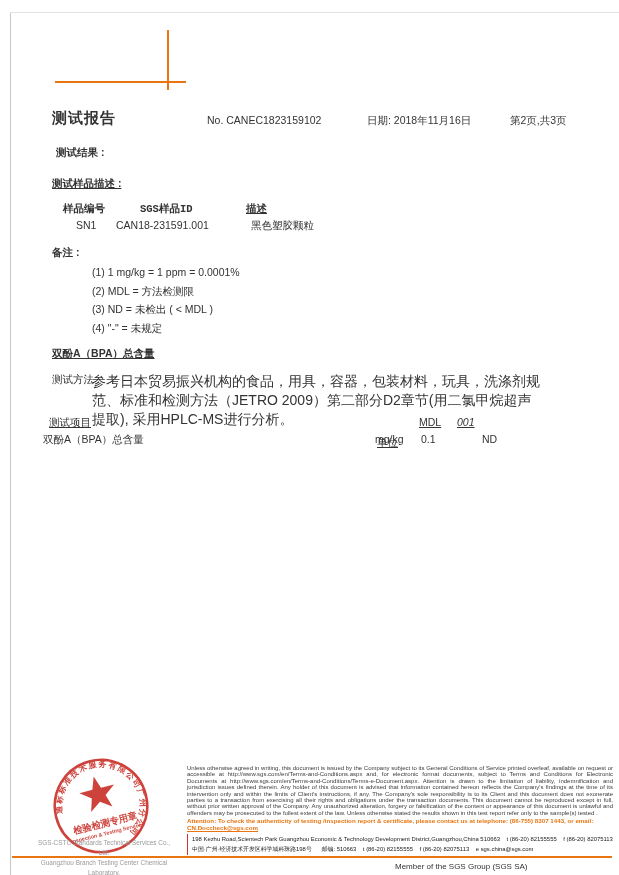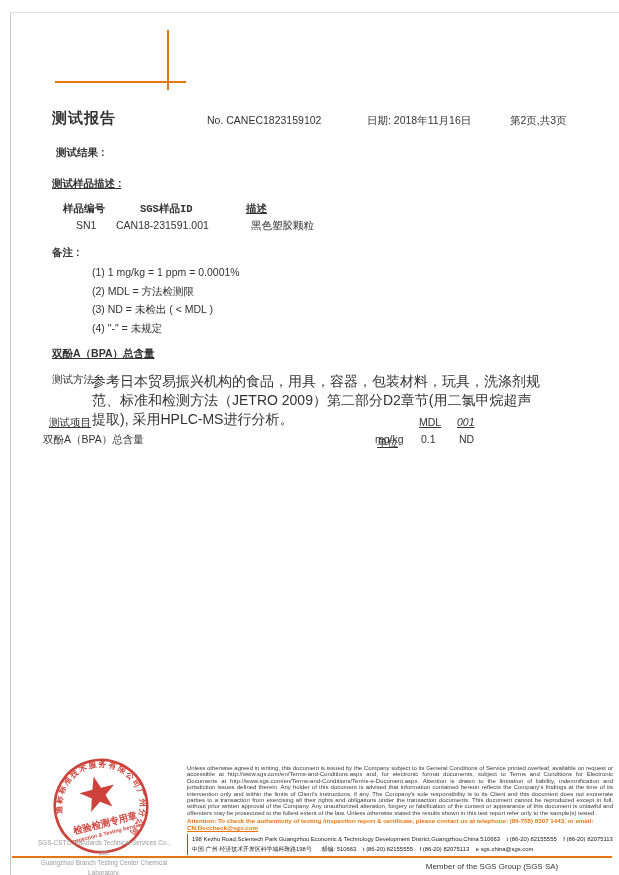--- a/index.html
+++ b/index.html
@@ -44,36 +44,36 @@
   .method-label { left:52px; top:373px; font-weight:normal; }
   .method-text { left:92px; top:372px; width:450px; font-size:14px; line-height:19px; color:#333; }
 
   .rt-col-item { left:49px;  top:416px; }
   .rt-col-unit { left:377px; top:436px; }
   .rt-col-mdl  { left:419px; top:416px; }
   .rt-col-res  { left:457px; top:416px; font-style:italic; }
   .rt-val-item { left:43px;  top:433px; }
   .rt-val-unit { left:375px; top:433px; }
   .rt-val-mdl  { left:421px; top:433px; }
-  .rt-val-res  { left:459px; top:433px;text-align:right; }
+  .rt-val-res  { left:482px; top:433px;text-align:right; }
 
   
   .stamp-svg { left:42px; top:747px; width:118px; height:118px; transform:rotate(-14deg); opacity:0.92; }
   .stamp-company { left:33px; top:838px; width:142px; text-align:center;
                    font-size:6.4px; line-height:10px; color:#9a9a9a; }
 
   .footer-col { left:187px; top:765px; width:426px; }
   .disclaimer { margin:0; font-size:6px; line-height:6.4px; color:#3c3c3c; text-align:justify; }
   .attention { margin:2px 0 0 0; font-size:6.2px; line-height:6.8px; color:#e87511; font-weight:bold; }
   .attention .email { text-decoration:underline; }
   .addr-block { margin-top:2px; border-left:1px solid #cc3333; padding-left:4px; }
   .addr-line { font-size:5.9px; line-height:10.5px; color:#222; white-space:pre; }
 
   .footer-rule { left:12px; top:856px; width:600px; height:2px; background:#e87511; }
-  .member-note { left:386px; top:862px; width:212px; text-align:center; font-size:8px; color:#333; }
+  .member-note { left:395px; top:862px; width:212px; font-size:8px; color:#333; }
 </style>
 </head>
 <body>
 
 <div class="page">
   <div class="abs edge-left"></div>
   <div class="abs edge-top"></div>
 
   <div class="abs logo-hline"></div>
   <div class="abs logo-vline"></div>

